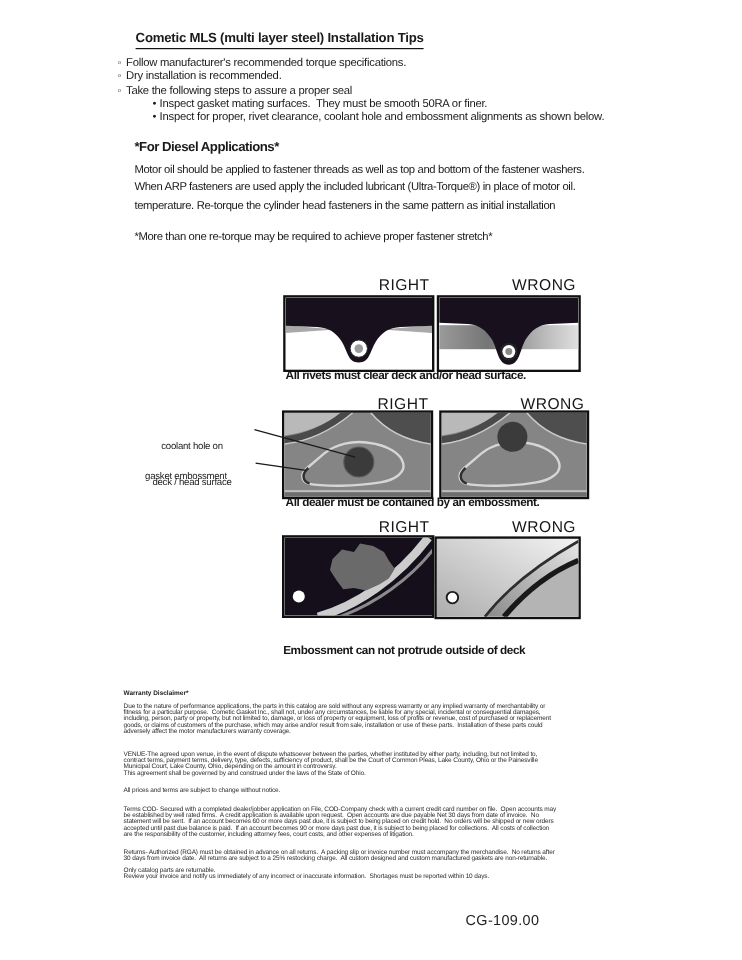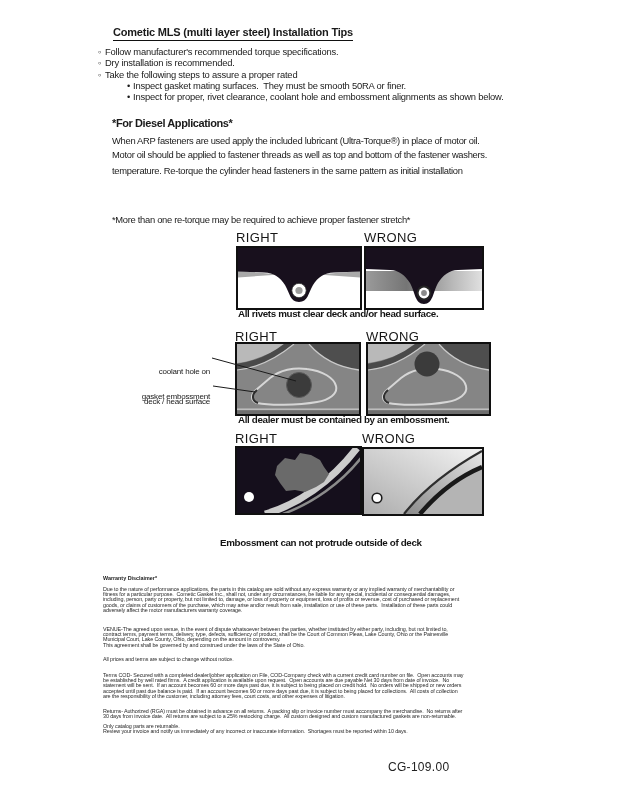--- a/index.html
+++ b/index.html
@@ -14,29 +14,29 @@
     border-bottom:1.8px solid #111;padding-bottom:2px;white-space:pre;
   }
   
   .bullets{left:98px;top:46px;}
   .subbullets{left:127px;top:80px;}
   .b-row{display:flex;line-height:11.3px;font-size:9.4px;letter-spacing:-0.2px;white-space:pre;}
   .b-mark{width:7px;flex:none;}
   
   .dheading{left:112px;top:117px;font-size:11px;font-weight:bold;letter-spacing:-0.4px;white-space:pre;}
   .para{left:112px;}
-  .p1{top:134px;} .p2{top:164px;} .pnote{top:213px;}
+  .p1{top:134px;} .p2{top:164px;} .pnote{top:190px;}
   .p-line{line-height:14.2px;font-size:9.4px;letter-spacing:-0.3px;white-space:pre;}
   
-  .rw-label{font-size:13px;letter-spacing:0.4px;text-align:left;white-space:pre;color:#161616;}
+  .rw-label{font-size:13px;letter-spacing:0.4px;text-align:right;white-space:pre;color:#161616;}
   .caption{font-size:9.8px;font-weight:bold;letter-spacing:-0.35px;white-space:pre;color:#151515;}
   .cap-line{line-height:11.5px;white-space:pre;}
   .panel{border:2px solid #101010;background:#fff;}
   .panel svg{display:block;}
-  .side-label{font-size:8px;letter-spacing:-0.2px;line-height:10px;text-align:right;white-space:pre;color:#1a1a1a;}
+  .side-label{font-size:8px;letter-spacing:-0.2px;line-height:10px;text-align:center;white-space:pre;color:#1a1a1a;}
   
   .fp{left:103px;width:430px;}
   .fp-line{font-size:5.4px;line-height:5.2px;letter-spacing:-0.1px;white-space:pre;color:#2a2a2a;}
   .fp-head{font-size:5.4px;line-height:5.2px;font-weight:bold;white-space:pre;color:#222;}
   .footer-code{left:388px;top:760px;font-size:12px;letter-spacing:0.3px;color:#222;white-space:pre;}
   .overlay{pointer-events:none;z-index:5;}
 </style>
 </head>
 <body>
 
@@ -45,37 +45,37 @@
   <div class="abs title">Cometic MLS (multi layer steel) Installation Tips</div>
 
   <div class="abs bullets">
       <div class="b-row">
       <span class="b-mark">◦</span><span>Follow manufacturer's recommended torque specifications.</span>
     </div>
       <div class="b-row">
       <span class="b-mark">◦</span><span>Dry installation is recommended.</span>
     </div>
       <div class="b-row">
-      <span class="b-mark">◦</span><span>Take the following steps to assure a proper rated</span>
+      <span class="b-mark">◦</span><span>Take the following steps to assure a proper seal</span>
     </div>
     </div>
 
   <div class="abs subbullets">
       <div class="b-row">
       <span class="b-mark" style="width:6px">•</span><span>Inspect gasket mating surfaces.  They must be smooth 50RA or finer.</span>
     </div>
       <div class="b-row">
       <span class="b-mark" style="width:6px">•</span><span>Inspect for proper, rivet clearance, coolant hole and embossment alignments as shown below.</span>
     </div>
     </div>
 
   <div class="abs dheading">*For Diesel Applications*</div>
   <div class="abs para p1">
+      <div class="p-line">Motor oil should be applied to fastener threads as well as top and bottom of the fastener washers.</div>
       <div class="p-line">When ARP fasteners are used apply the included lubricant (Ultra-Torque®) in place of motor oil.</div>
-      <div class="p-line">Motor oil should be applied to fastener threads as well as top and bottom of the fastener washers.</div>
     </div>
   <div class="abs para p2">
       <div class="p-line">temperature. Re-torque the cylinder head fasteners in the same pattern as initial installation</div>
     </div>
   <div class="abs para pnote">
     <div class="p-line">*More than one re-torque may be required to achieve proper fastener stretch*</div>
   </div>
 
   <div class="abs rw-label" style="left:236px;top:230px;width:122px;">RIGHT</div>
   <div class="abs rw-label" style="left:364px;top:230px;width:116px;">WRONG</div>
@@ -187,21 +187,21 @@
       </defs>
       <rect width="118" height="65" fill="url(#g2)"></rect>
       <path d="M118,18 C94,28 72,46 56,65 L118,65 Z" fill="#b4b4b4"></path>
       <path d="M118,2 C86,20 58,42 40,65 L56,65 C72,46 94,28 118,18 Z" fill="url(#g3)"></path>
       <path d="M118,2 C86,20 58,42 40,65" stroke="#2e2e2e" stroke-width="2.2" fill="none"></path>
       <path d="M118,18 C94,28 72,46 56,65" stroke="#191919" stroke-width="4.5" fill="none"></path>
       <circle cx="13" cy="49" r="4.8" fill="#ffffff" stroke="#1c1c1c" stroke-width="1.6"></circle>
     </svg>
   </div>
 
-  <div class="abs caption" style="left:220px;top:515px;">
+  <div class="abs caption" style="left:236px;top:515px;">
     <div class="cap-line">Embossment can not protrude outside of deck</div>
   </div>
 
   <div class="abs fp fp-head" style="top:576px;">Warranty Disclaimer*</div>
 
   <div class="abs fp" style="top:587px;">
       <div class="fp-line">Due to the nature of performance applications, the parts in this catalog are sold without any express warranty or any implied warranty of merchantability or</div>
       <div class="fp-line">fitness for a particular purpose.  Cometic Gasket Inc., shall not, under any circumstances, be liable for any special, incidental or consequential damages,</div>
       <div class="fp-line">including, person, party or property, but not limited to, damage, or loss of property or equipment, loss of profits or revenue, cost of purchased or replacement</div>
       <div class="fp-line">goods, or claims of customers of the purchase, which may arise and/or result from sale, installation or use of these parts.  Installation of these parts could</div>

